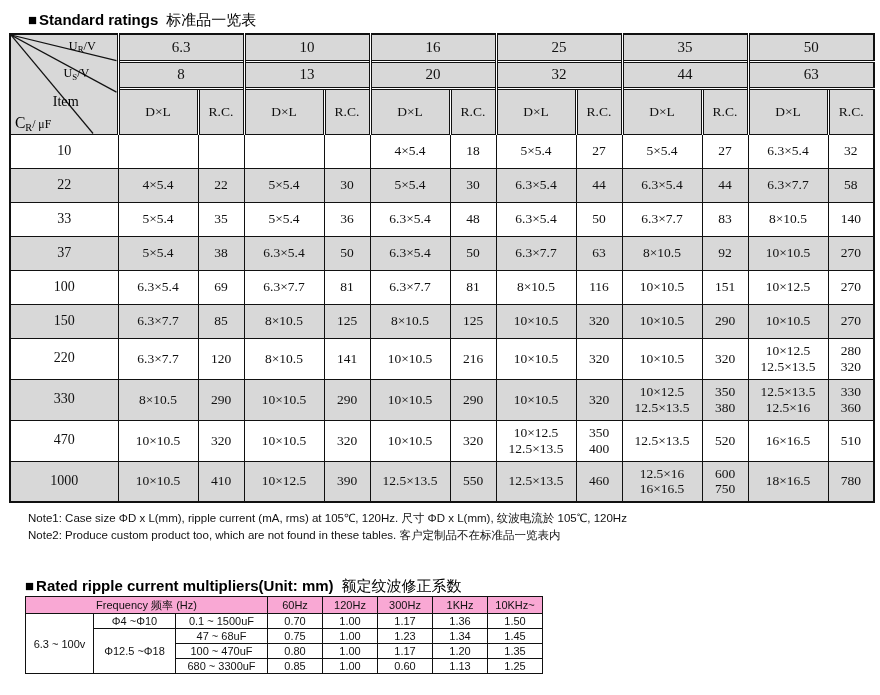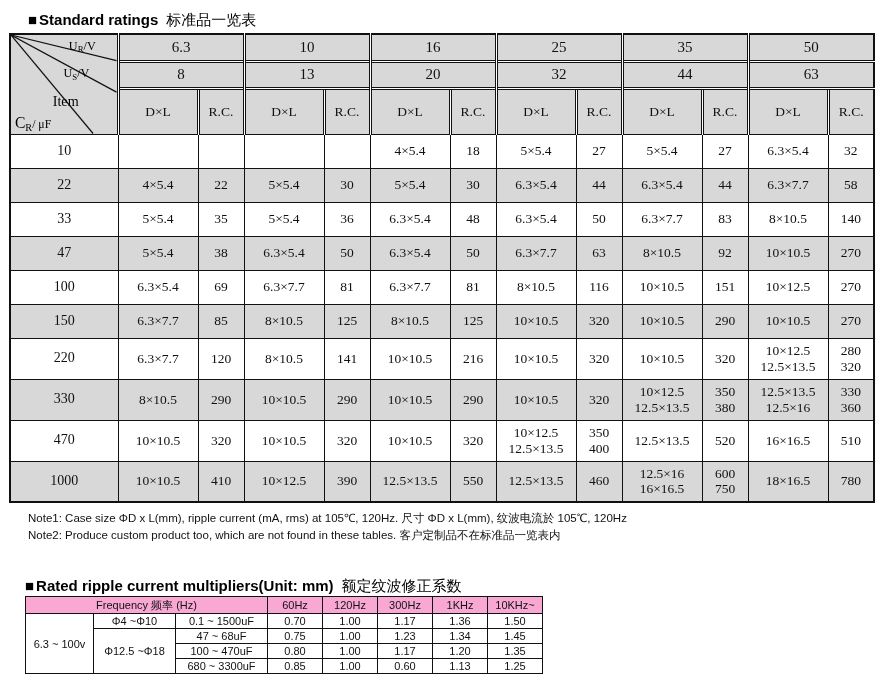--- a/index.html
+++ b/index.html
@@ -160,21 +160,21 @@
     <td>6.3×5.4</td>
         <td>48</td>
     <td>6.3×5.4</td>
         <td>50</td>
     <td>6.3×7.7</td>
         <td>83</td>
     <td>8×10.5</td>
         <td>140</td>
   </tr>
   <tr class="r34 g">
-    <td class="cap">47</td>
+    <td class="cap">37</td>
     <td>5×5.4</td>
         <td>38</td>
     <td>6.3×5.4</td>
         <td>50</td>
     <td>6.3×5.4</td>
         <td>50</td>
     <td>6.3×7.7</td>
         <td>63</td>
     <td>8×10.5</td>
         <td>92</td>

